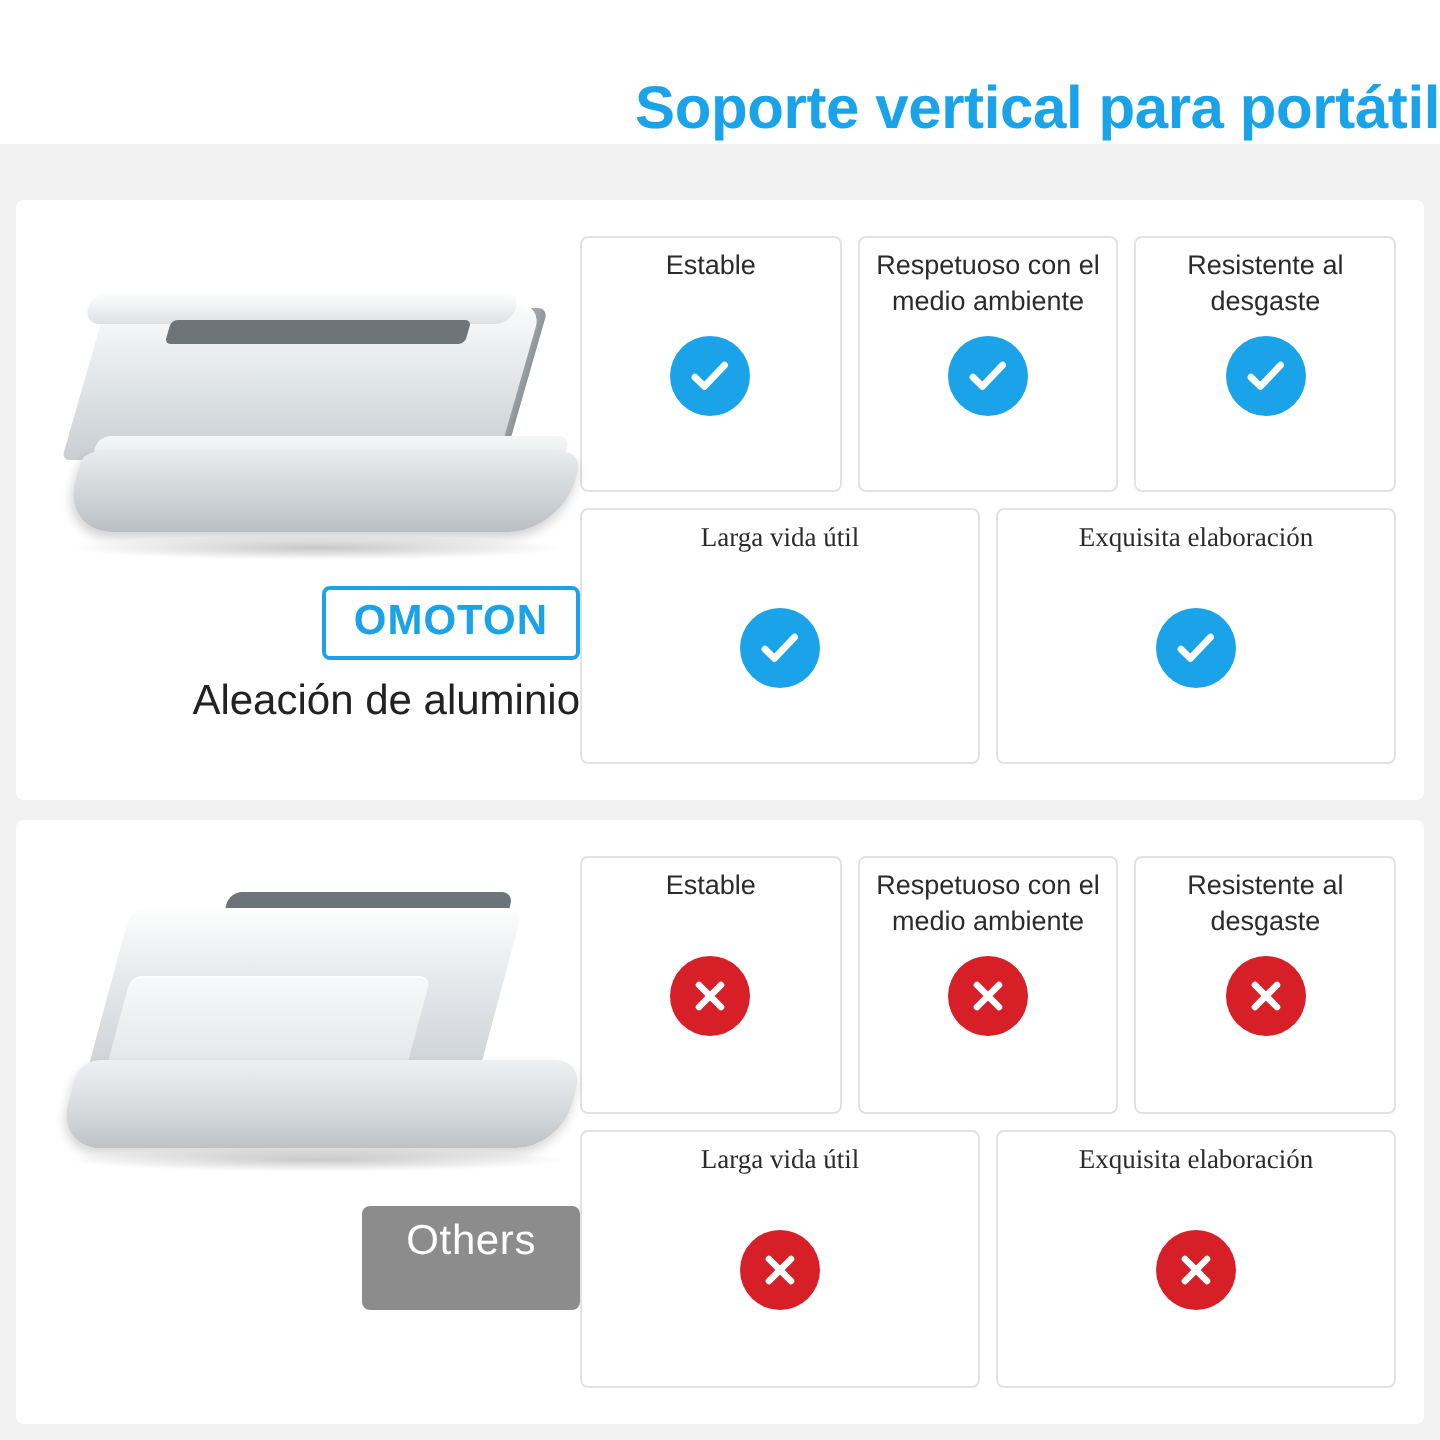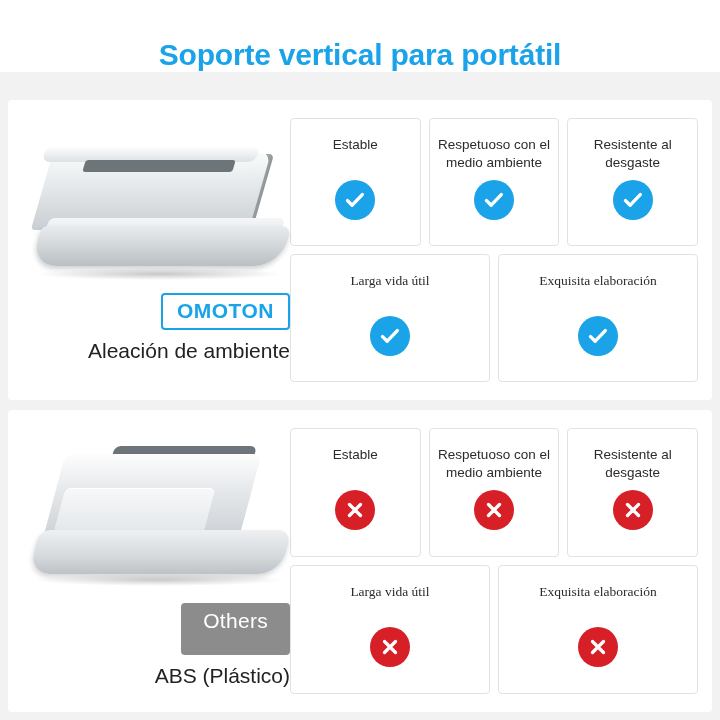--- a/index.html
+++ b/index.html
@@ -8,21 +8,21 @@
     background: #ffffff;
     font-family: "Liberation Sans", sans-serif;
     overflow: hidden;
   }
   .page {
     position: relative;
     width: 720px; height: 720px;
     background: #f2f2f2;
   }
   .title {
-    text-align: center;
+    text-align: right;
     color: #1aa3e8;
     font-size: 30px;
     font-weight: bold;
     letter-spacing: -0.2px;
     padding-top: 38px;
     background: #ffffff;
   }
   .panel {
     position: absolute;
     left: 8px;
@@ -84,21 +84,21 @@
   }
   .feat-row { display: flex; gap: 8px; flex: 1; }
   .feat-card {
     flex: 1;
     background: #ffffff;
     border: 1px solid #e2e2e2;
     border-radius: 4px;
     display: flex;
     flex-direction: column;
     align-items: center;
-    padding-top: 17px;
+    padding-top: 5px;
   }
   .feat-card.wide { flex: 0 0 200px; font-family: Liberation Serif, serif; }
   .feat-label {
     font-size: 13.5px;
     color: #2b2b2b;
     text-align: center;
     line-height: 1.32;
     min-height: 36px;
     padding: 0 6px;
   }
@@ -221,21 +221,21 @@
       <div class="stand-art">
         <div class="alu-post"></div>
         <div class="alu-body"></div>
         <div class="alu-body-top"></div>
         <div class="alu-slot"></div>
         <div class="alu-base2"></div>
         <div class="alu-base"></div>
         <div class="alu-shadow"></div>
       </div>
       <div class="brand-badge">OMOTON</div>
-      <div class="material-label">Aleación de ambiente</div>
+      <div class="material-label">Aleación de aluminio</div>
     </div>
 
     <div class="features-col">
       <div class="feat-row">
         <div class="feat-card">
           <div class="feat-label">Estable</div>
           <div class="mark check">
             <svg width="24" height="24" viewBox="0 0 24 24">
                 <path d="M4.5 12.6 L9.2 17.2 L19.3 6.6" fill="none" stroke="#ffffff" stroke-width="3.4" stroke-linecap="round" stroke-linejoin="round"></path>
               </svg>
@@ -284,21 +284,20 @@
     <div class="product-col">
       <div class="stand-art">
         <div class="abs-post"></div>
         <div class="abs-dark"></div>
         <div class="abs-body"></div>
         <div class="abs-front"></div>
         <div class="abs-base"></div>
         <div class="abs-shadow"></div>
       </div>
       <div class="others-badge">Others</div>
-      <div class="material-label">ABS (Plástico)</div>
     </div>
 
     <div class="features-col">
       <div class="feat-row">
         <div class="feat-card">
           <div class="feat-label">Estable</div>
           <div class="mark cross">
             <svg width="22" height="22" viewBox="0 0 24 24">
                 <path d="M6 6 L18 18 M18 6 L6 18" fill="none" stroke="#ffffff" stroke-width="3.6" stroke-linecap="round"></path>
               </svg>

